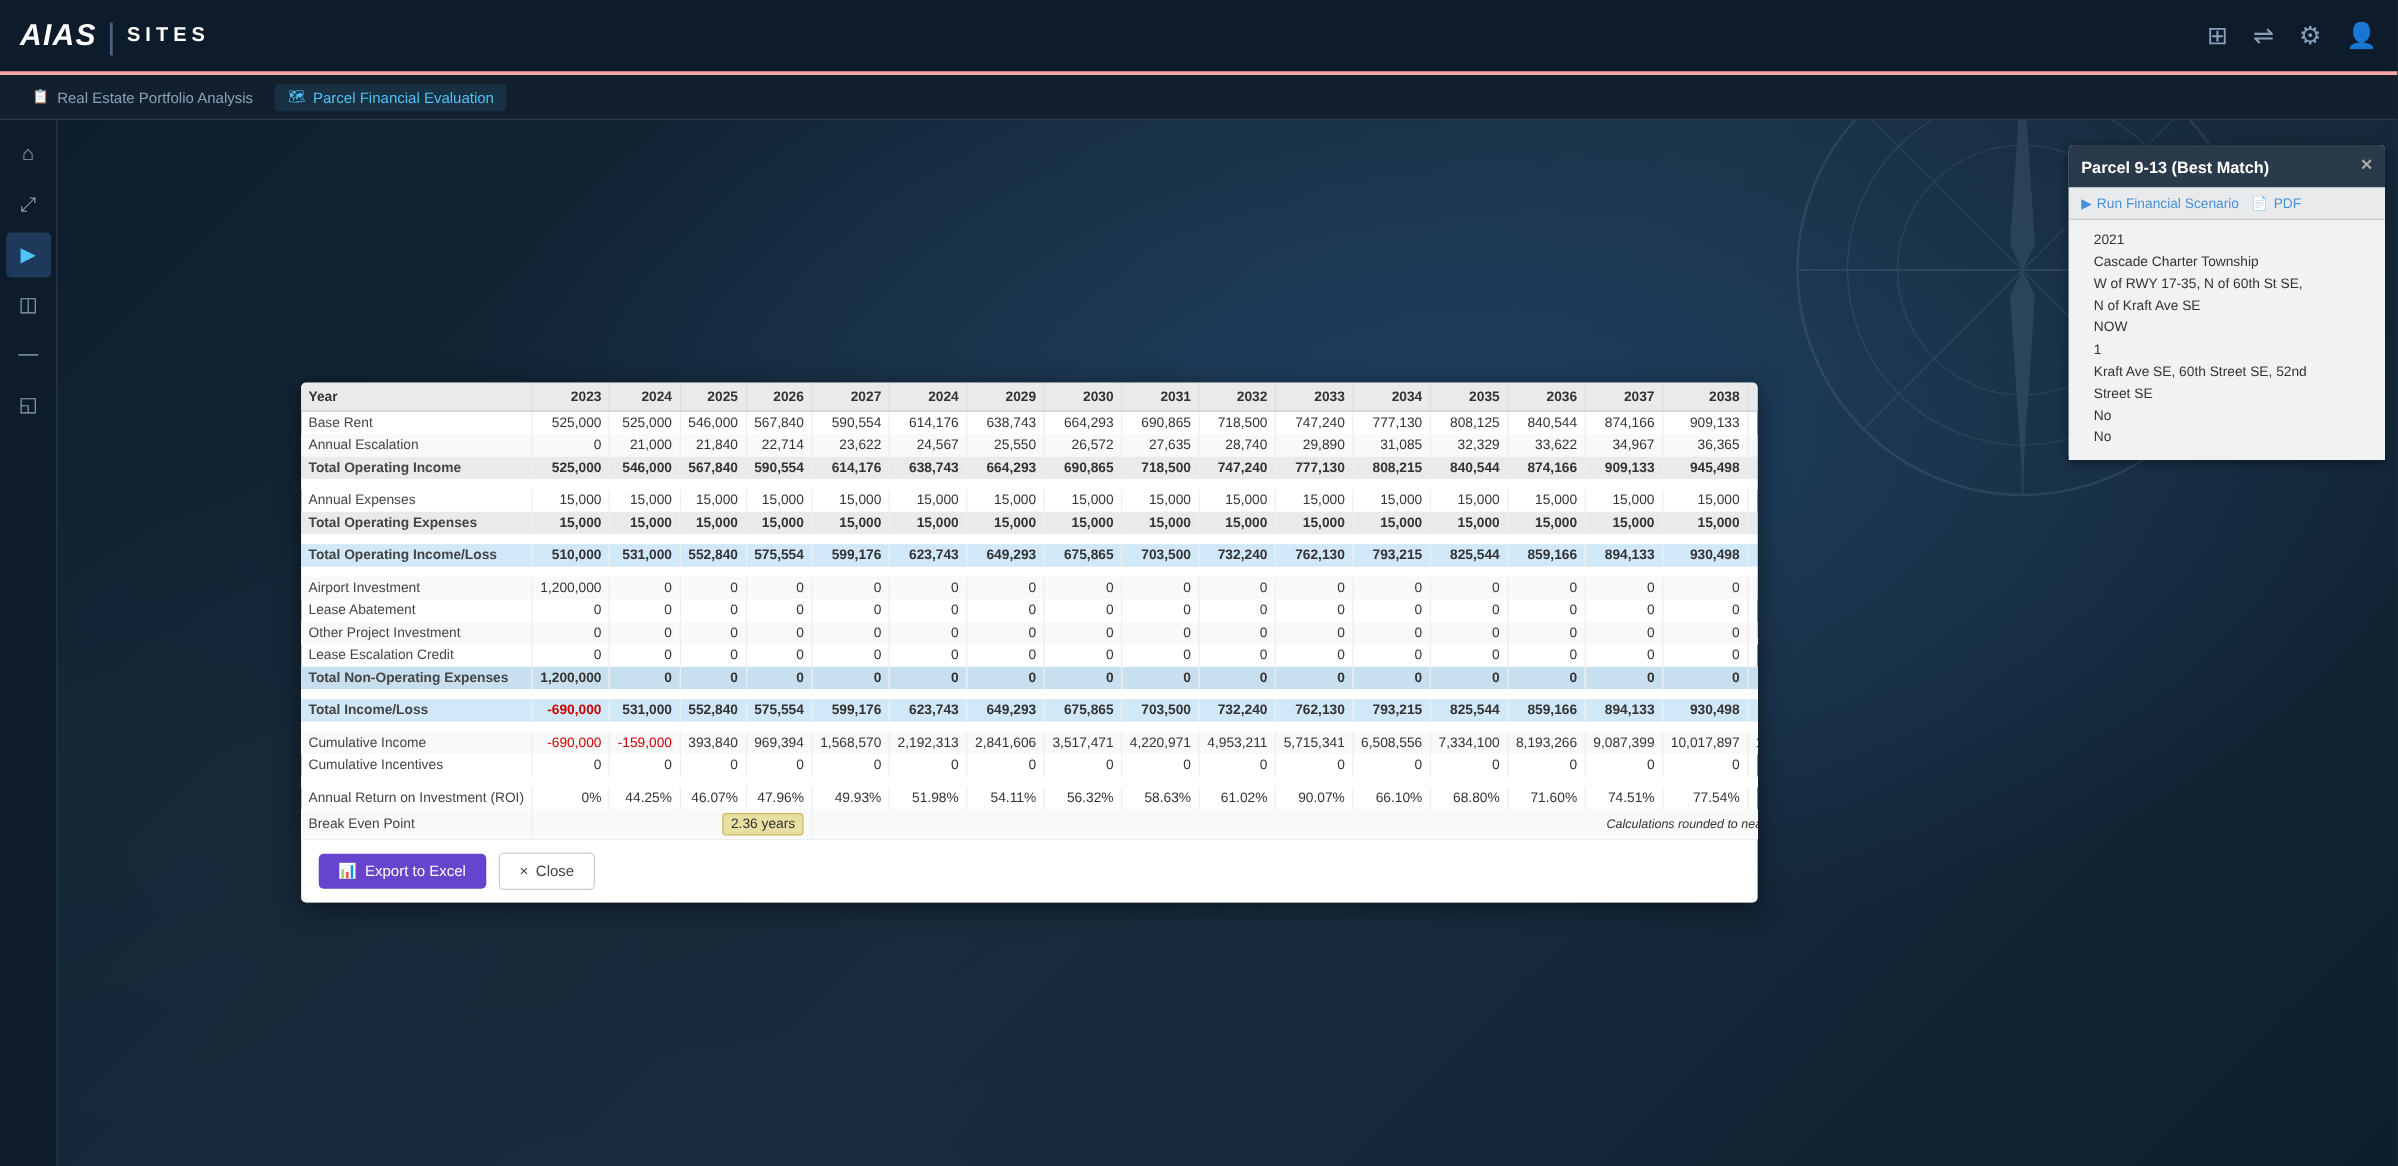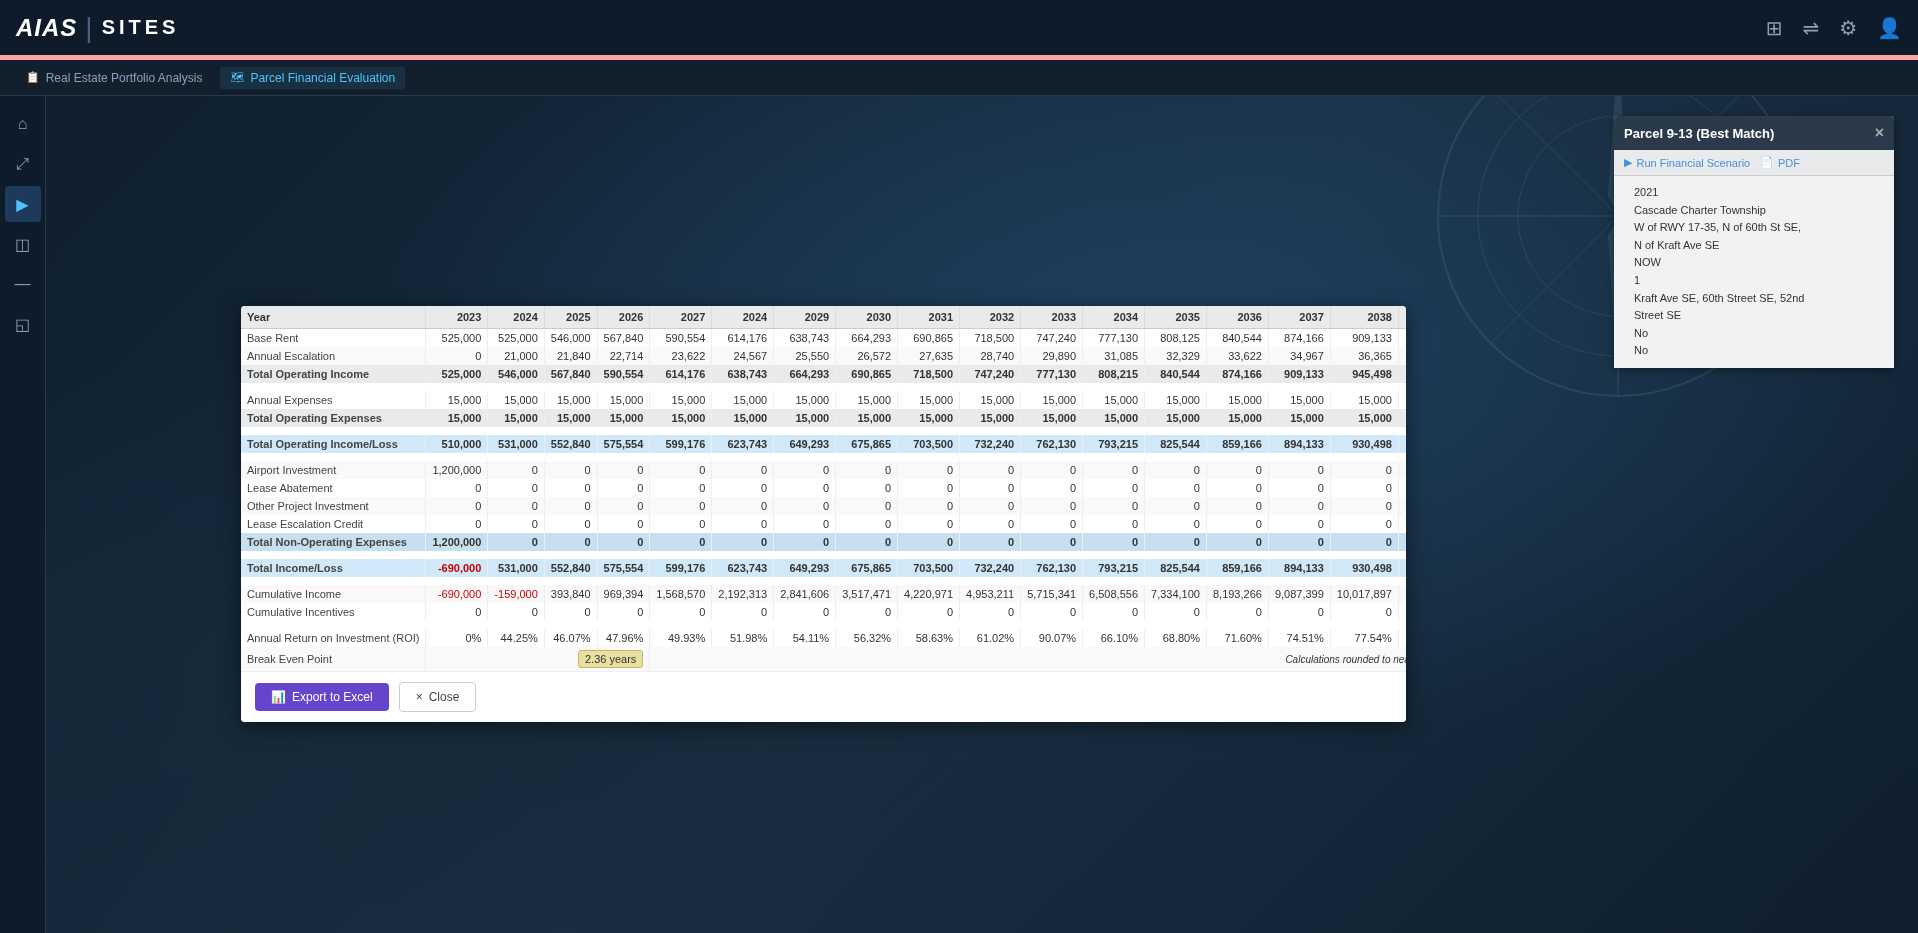--- a/index.html
+++ b/index.html
@@ -15,21 +15,21 @@
     
     .top-nav {
       position: absolute;
       top: 0; left: 0; right: 0;
       height: 60px;
       background: #0d1b2a;
       display: flex;
       align-items: center;
       padding: 0 16px;
       z-index: 100;
-      border-bottom: 5px solid #fca5a5;
+      border-bottom: 3px solid #fca5a5;
       justify-content: center;
     }
     .logo {
       display: flex;
       align-items: center;
       color: #fff;
       font-size: 22px;
       font-weight: bold;
       letter-spacing: 1px;
       margin-right: 40px;
@@ -38,21 +38,21 @@
       font-style: italic;
       font-size: 24px;
     }
     .logo-sep {
       color: #4a6080;
       margin: 0 8px;
       font-size: 28px;
       font-weight: 100;
     }
     .logo-sites {
-      font-size: 20px;
+      font-size: 16px;
       letter-spacing: 4px;
     }
     .nav-right {
       margin-left: auto;
       display: flex;
       align-items: center;
       gap: 20px;
     }
     .nav-icon {
       color: #8aa0b8;
@@ -140,22 +140,22 @@
       position: absolute;
       top: -80px; right: 100px;
       width: 400px;
       height: 400px;
       opacity: 0.15;
     }
 
     
     .parcel-panel {
       position: absolute;
-      top: 20px; right: 24px;
-      width: 280px;
+      top: 20px; right: 10px;
+      width: 253px;
       background: #f0f2f4;
       border-radius: 4px;
       z-index: 50;
       font-size: 11px;
       box-shadow: 0 2px 8px rgba(0,0,0,0.4);
     }
     .parcel-panel-header {
       background: #2a3a4a;
       color: #fff;
       padding: 8px 10px;

